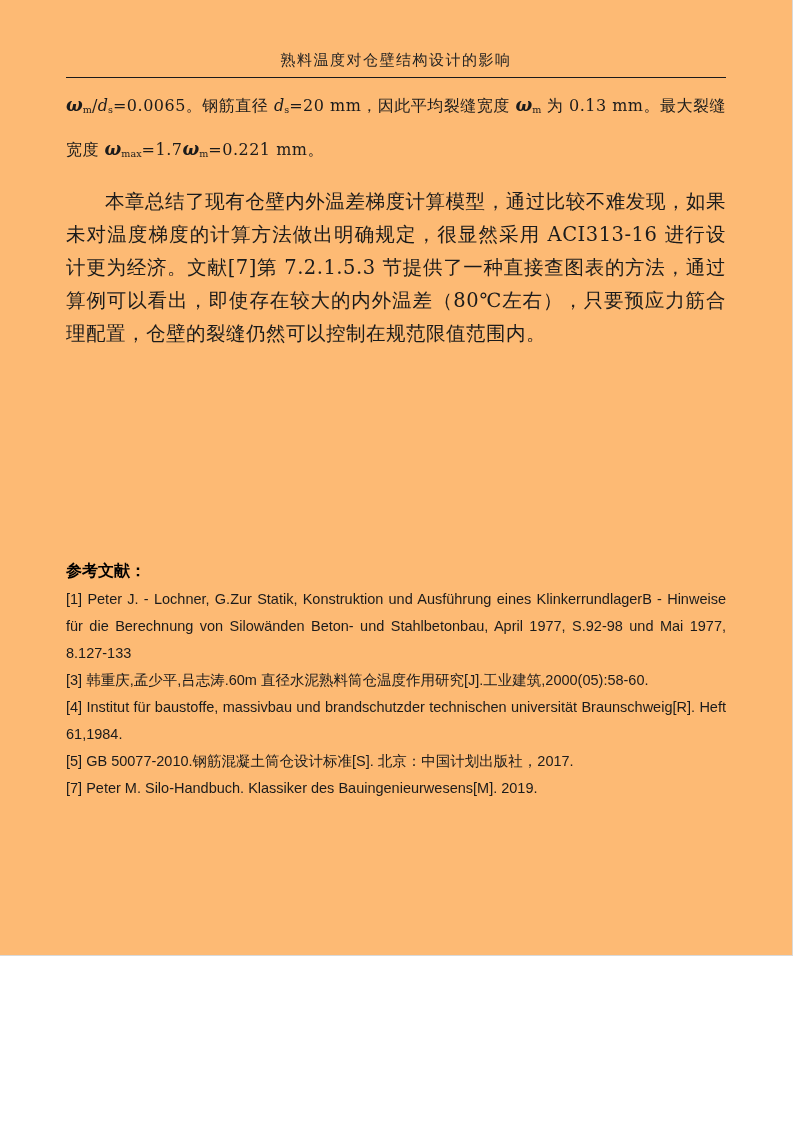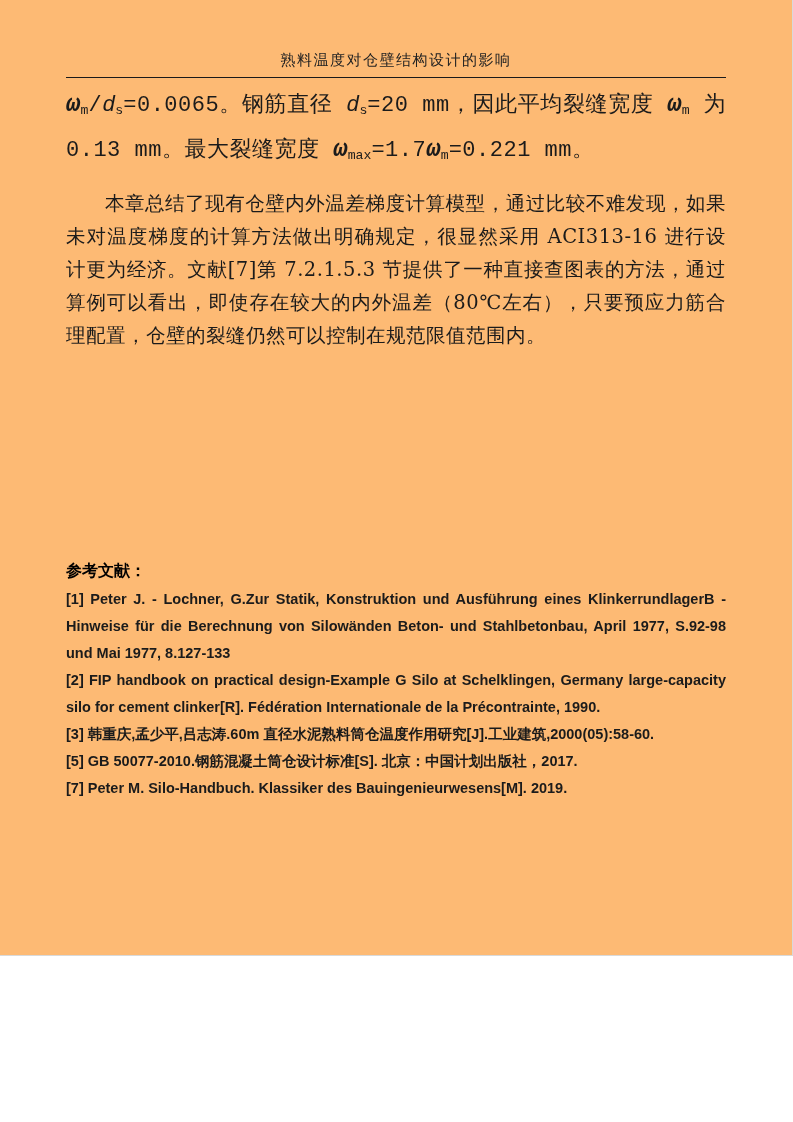--- a/index.html
+++ b/index.html
@@ -24,25 +24,24 @@
     color:#222;
   }
   .header-rule{
     margin-top:7px;
     border-bottom:1.6px solid #1a1a1a;
     height:0;
   }
   
   .formula-para{
     margin:7px 0 0 0;
-    font-size:22px;
+    font-size:16px;
     line-height:39px;
     text-align:justify;
     letter-spacing:0.5px;
-    font-family:Liberation Mono, monospace;
   }
   .seg-omega{font-style:italic;font-weight:700;font-size:1.1em;letter-spacing:0;}
   .seg-sub{font-size:0.6em;vertical-align:-0.25em;letter-spacing:0;}
   .seg-italic{font-style:italic;letter-spacing:0;}
   .seg-plain{letter-spacing:0.5px;}
   .section-heading{
     margin:14px 0 0 0;
     font-family:"Liberation Sans", sans-serif;
     font-weight:700;
     font-size:21px;
@@ -66,21 +65,20 @@
     margin-bottom:4px;
     color:#000;
   }
   .ref-item{
     margin:0;
     font-family:"Liberation Sans", sans-serif;
     font-size:14.5px;
     line-height:27px;
     text-align:justify;
     color:#1b1b1b;
-    font-weight:bold;
   }
   
   .footer{position:absolute;left:66px;right:66px;top:1044px;height:40px;}
   .footer-rule{display:block;width:100%;height:8px;}
   .footer-row{position:relative;margin-top:1px;font-family:"Liberation Sans", sans-serif;font-size:12.5px;color:#111;}
   .page-num{display:block;text-align:left;}
   .issue{position:absolute;right:0;top:1px;}
 </style>
 </head>
 <body>
@@ -98,22 +96,22 @@
 
 
     <p class="conclusion-para">本章总结了现有仓壁内外温差梯度计算模型，通过比较不难发现，如果未对温度梯度的计算方法做出明确规定，很显然采用 ACI313-16 进行设计更为经济。文献[7]第 7.2.1.5.3 节提供了一种直接查图表的方法，通过算例可以看出，即使存在较大的内外温差（80℃左右），只要预应力筋合理配置，仓壁的裂缝仍然可以控制在规范限值范围内。</p>
 
   </div>
 
   <div class="references">
     <div class="ref-heading">参考文献：</div>
     <div>
         <p class="ref-item">[1] Peter J. - Lochner, G.Zur Statik, Konstruktion und Ausführung eines KlinkerrundlagerB - Hinweise für die Berechnung von Silowänden Beton- und Stahlbetonbau, April 1977, S.92-98 und Mai 1977, 8.127-133</p>
-        <p class="ref-item">[2] FIP handbook on practical design-Example G Silo at Schelklingen, Germany large-capacity silo for cement clinker[R]. Fédération Internationale de la Précontrainte, 1990.</p>
         <p class="ref-item">[3] 韩重庆,孟少平,吕志涛.60m 直径水泥熟料筒仓温度作用研究[J].工业建筑,2000(05):58-60.</p>
+        <p class="ref-item">[4] Institut für baustoffe, massivbau und brandschutzder technischen universität Braunschweig[R]. Heft 61,1984.</p>
         <p class="ref-item">[5] GB 50077-2010.钢筋混凝土筒仓设计标准[S]. 北京：中国计划出版社，2017.</p>
         <p class="ref-item">[7] Peter M. Silo-Handbuch. Klassiker des Bauingenieurwesens[M]. 2019.</p>
       </div>
   </div>
 
   <div class="footer">
     <svg class="footer-rule" viewBox="0 0 661 8" preserveAspectRatio="none">
       <path d="M0,3.9 C120,2.1 240,1.5 340,1.9 C470,2.4 580,2.9 661,3.5 L661,4.5 C560,5.5 430,5.9 320,5.3 C200,4.8 90,4.6 0,4.7 Z" fill="#111"></path>
     </svg>
     <div class="footer-row">

